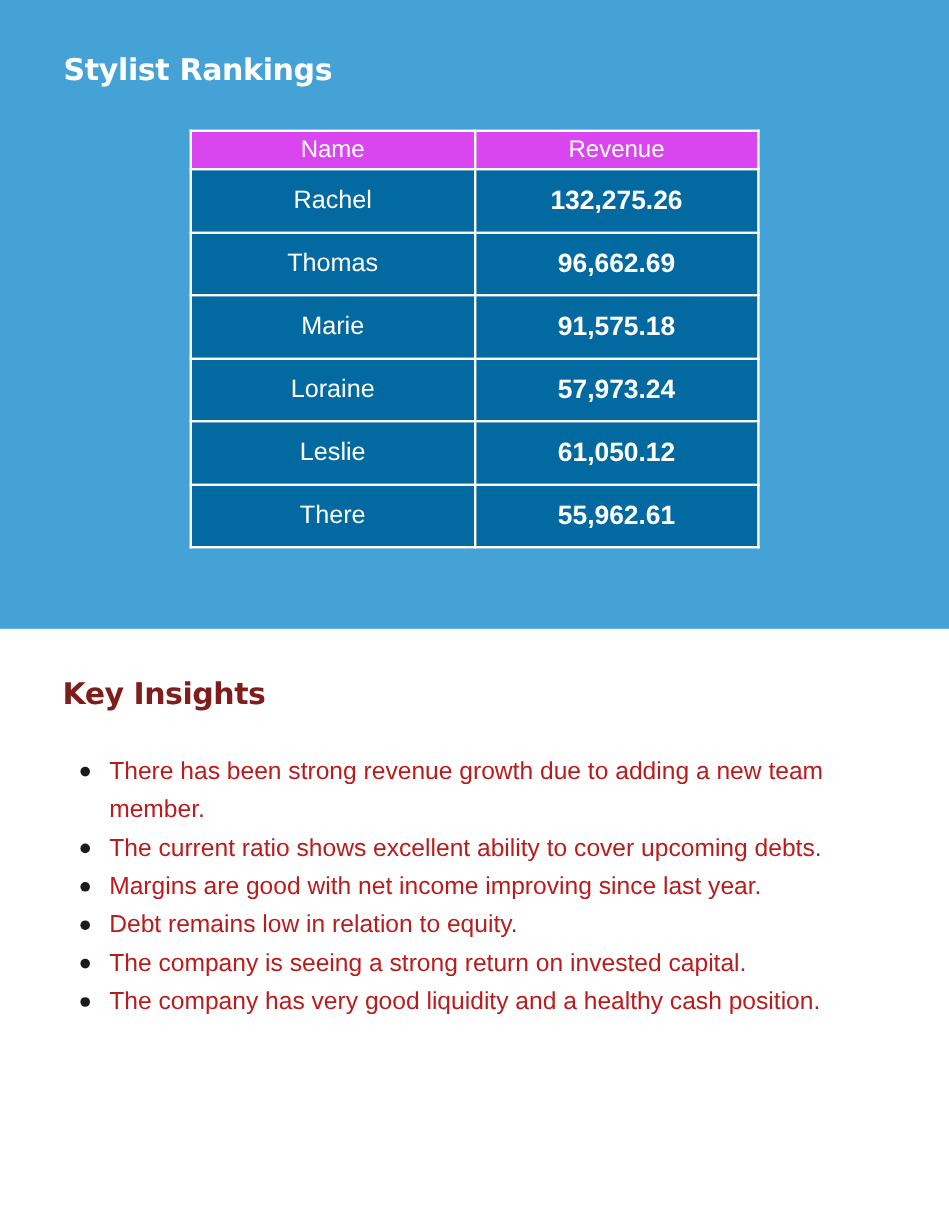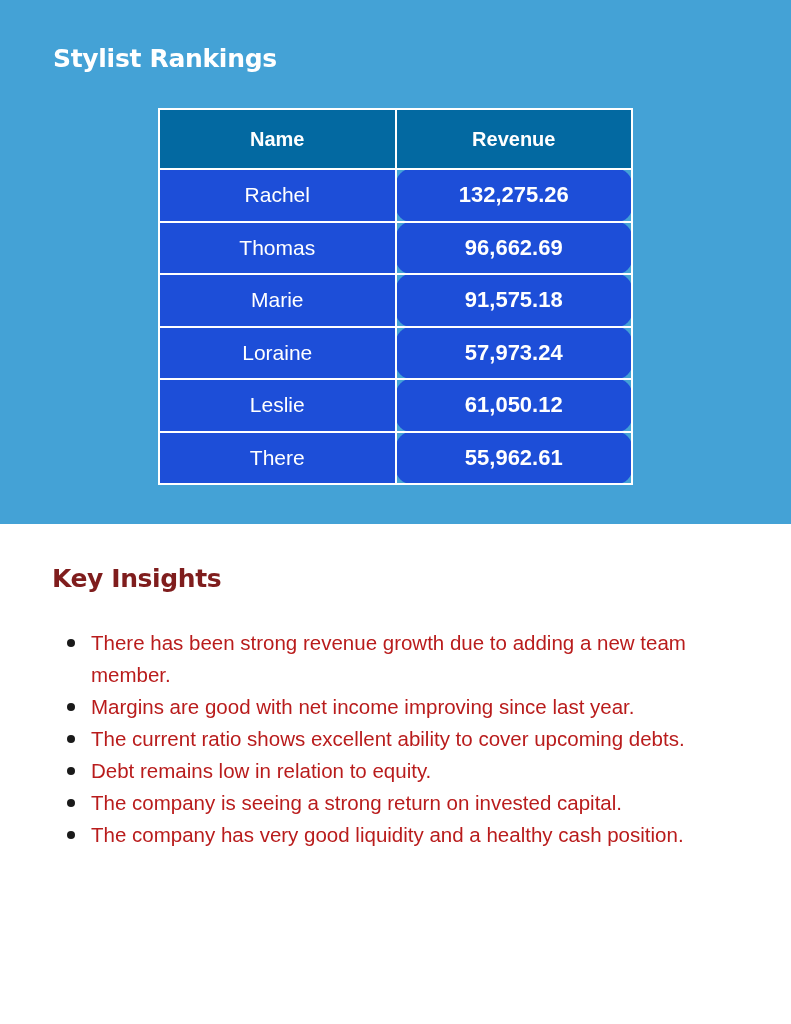--- a/index.html
+++ b/index.html
@@ -39,38 +39,37 @@
       table-layout: fixed;
     }
     .ranking-table th,
     .ranking-table td {
       border: 2px solid #ffffff;
       text-align: center;
       color: #ffffff;
       vertical-align: middle;
     }
     .ranking-table th {
-      background: #0369a1;
-      height: 60px;
+      background: #d946ef;
+      height: 32px;
       font-size: 20px;
-      font-weight: bold;
+      font-weight: normal;
     }
     .ranking-table td {
       height: 52.5px;
-      background: #1d4ed8;
+      background: #0369a1;
       font-size: 21px;
       text-align: center;
     }
     .ranking-table td.name-cell {
       font-weight: normal;
     }
     .ranking-table td.rev-cell {
       font-weight: bold;
       font-size: 22px;
-      border-radius: 15px;
     }
     .insights-title {
       position: absolute;
       left: 52px;
       top: 564px;
       color: #7f1d1d;
       font-family: "DejaVu Sans", sans-serif;
       font-weight: bold;
       font-size: 25px;
       letter-spacing: -0.4px;
@@ -143,25 +142,25 @@
 
 <h2 class="insights-title">Key Insights</h2>
 
 <ul class="insights-list">
   <li>
     <span class="bullet"></span>
     <span>There has been strong revenue growth due to adding a new team member.</span>
   </li>
   <li>
     <span class="bullet"></span>
-    <span>Margins are good with net income improving since last year.</span>
+    <span>The current ratio shows excellent ability to cover upcoming debts.</span>
   </li>
   <li>
     <span class="bullet"></span>
-    <span>The current ratio shows excellent ability to cover upcoming debts.</span>
+    <span>Margins are good with net income improving since last year.</span>
   </li>
   <li>
     <span class="bullet"></span>
     <span>Debt remains low in relation to equity.</span>
   </li>
   <li>
     <span class="bullet"></span>
     <span>The company is seeing a strong return on invested capital.</span>
   </li>
   <li>

